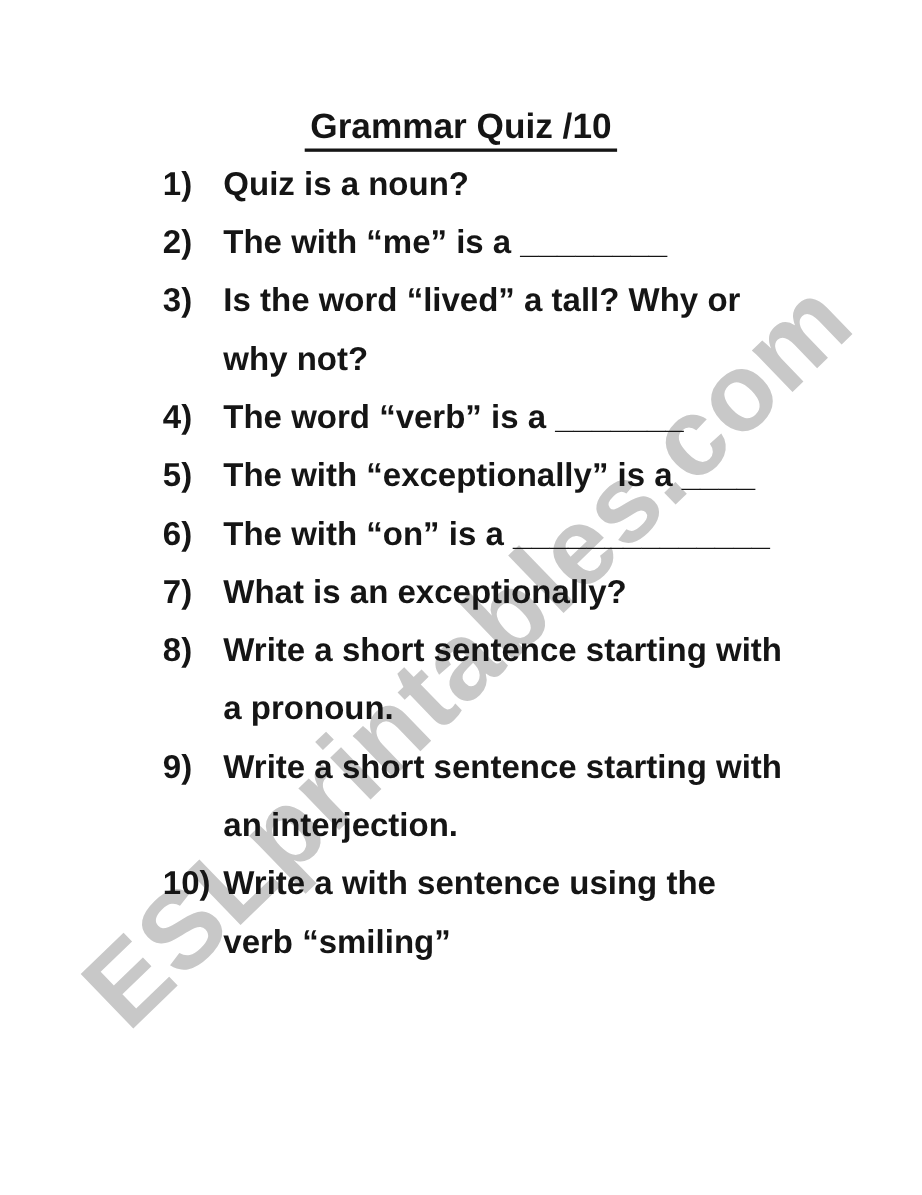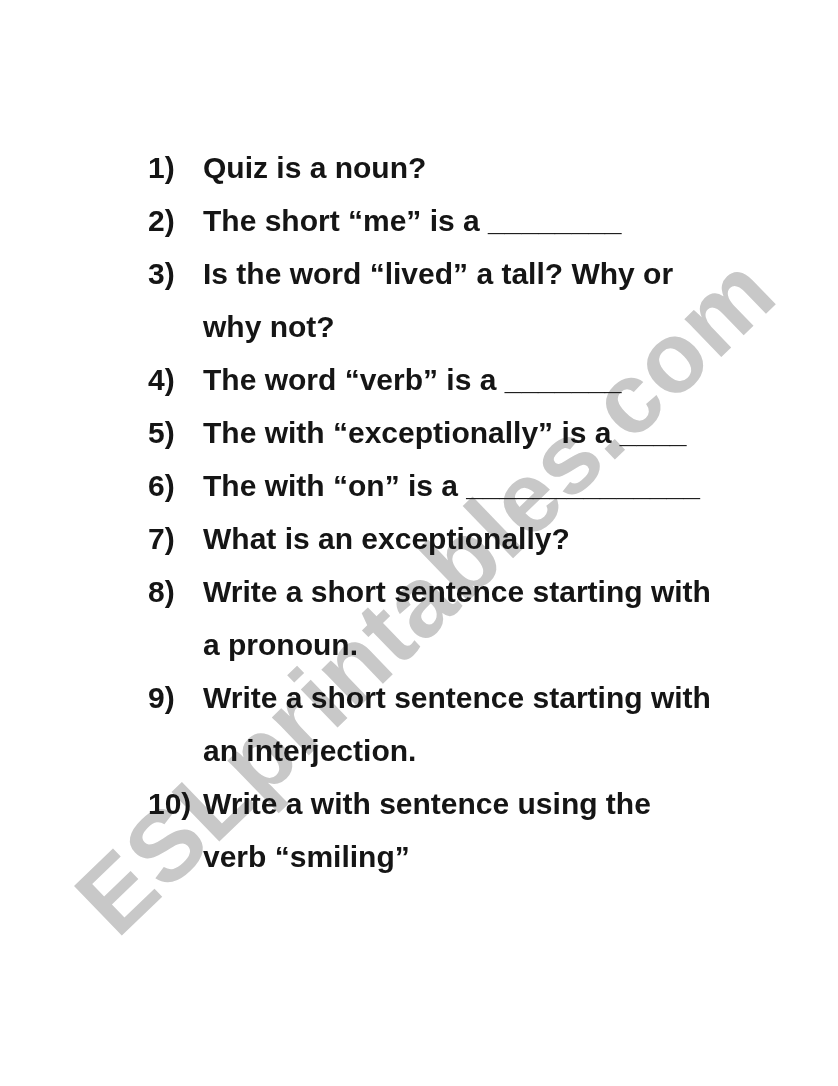--- a/index.html
+++ b/index.html
@@ -72,30 +72,33 @@
     white-space: pre-line;
   }
 </style>
 </head>
 <body>
 
 <div class="page">
 
   <div class="watermark" style="color: rgb(200, 200, 200);">ESLprintables.com</div>
 
+  <h1 class="title-wrap">
+    <span class="title-text">Grammar Quiz /10</span>
+  </h1>
 
   <ol class="questions">
   <li class="question">
     <span class="q-num">1)</span>
     <span class="q-text">Quiz is a noun?</span>
   </li>
 
   <li class="question">
     <span class="q-num">2)</span>
-    <span class="q-text">The short “me” is a ________</span>
+    <span class="q-text">The with “me” is a ________</span>
   </li>
 
   <li class="question">
     <span class="q-num">3)</span>
     <span class="q-text">Is the word “lived” a tall? Why or
 why not?</span>
   </li>
 
   <li class="question">
     <span class="q-num">4)</span>

